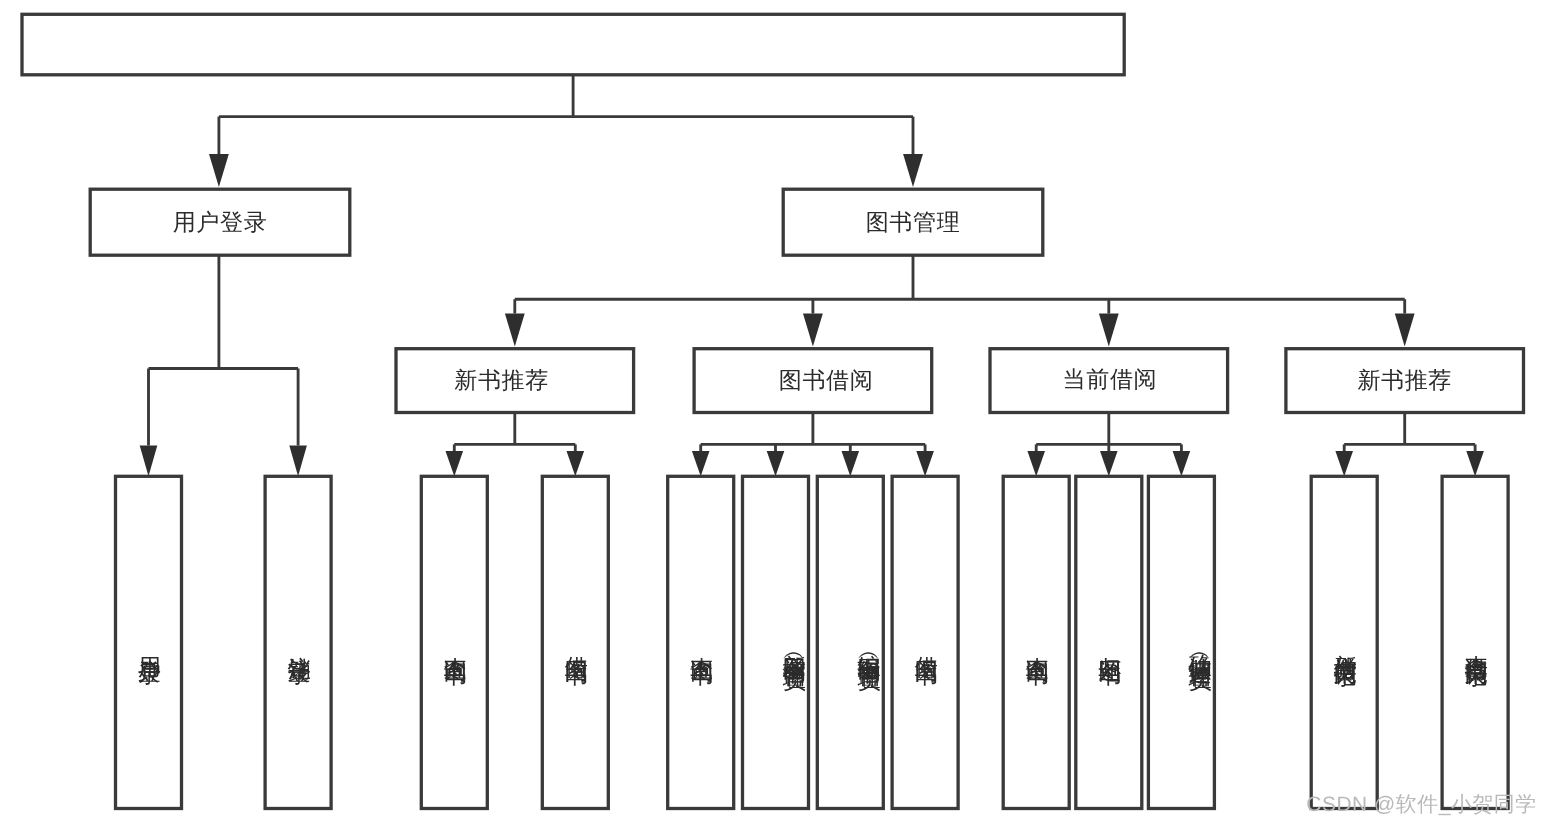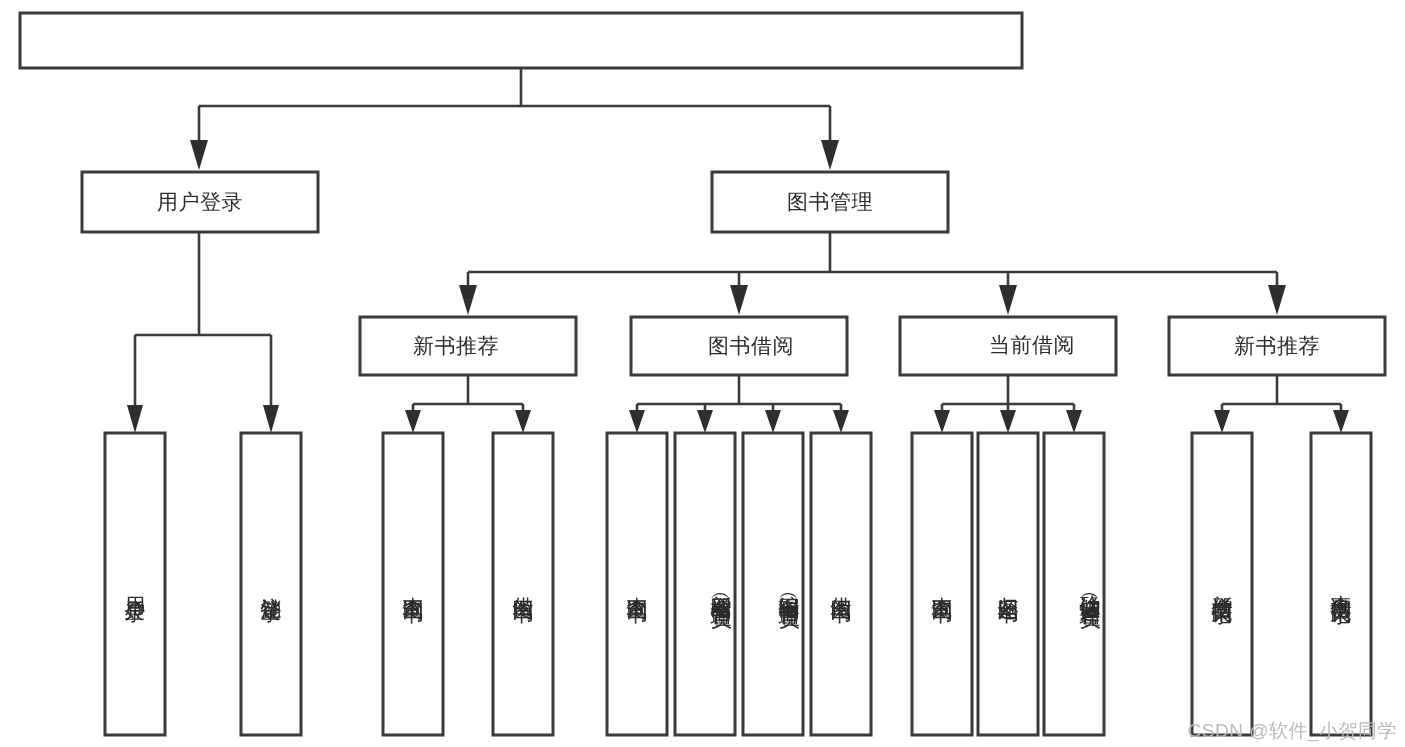--- a/index.html
+++ b/index.html
@@ -190,21 +190,21 @@
 
 
   <div class="node-label horiz" style="left:82px; top:172px; width:236px; height:60px;">用户登录</div>
 
   <div class="node-label horiz" style="left:712px; top:172px; width:236px; height:60px;">图书管理</div>
 
   <div class="node-label horiz" style="left:360px; top:317px; width:192px; height:58px;font-family:Liberation Mono, monospace;">新书推荐</div>
 
   <div class="node-label horiz" style="left:631px; top:317px; width:216px; height:58px;margin-left:12px;">图书借阅</div>
 
-  <div class="node-label horiz" style="left:924px; top:317px; width:216px; height:56px;">当前借阅</div>
+  <div class="node-label horiz" style="left:901px; top:317px; width:216px; height:56px;">当前借阅</div>
 
   <div class="node-label horiz" style="left:1169px; top:317px; width:216px; height:58px;">新书推荐</div>
 
   <div class="node-label vert mid" style="left:105px; top:433px; width:60px; height:302px;">用户登录</div>
   <div class="node-label vert mid" style="left:241px; top:433px; width:60px; height:302px;">注销登录</div>
 
   <div class="node-label vert mid" style="left:383px; top:433px; width:60px; height:302px;">查询图书</div>
   <div class="node-label vert mid" style="left:493px; top:433px; width:60px; height:302px;">借阅图书</div>
 
   <div class="node-label vert mid" style="left:607px; top:433px; width:60px; height:302px;">查询图书</div>

